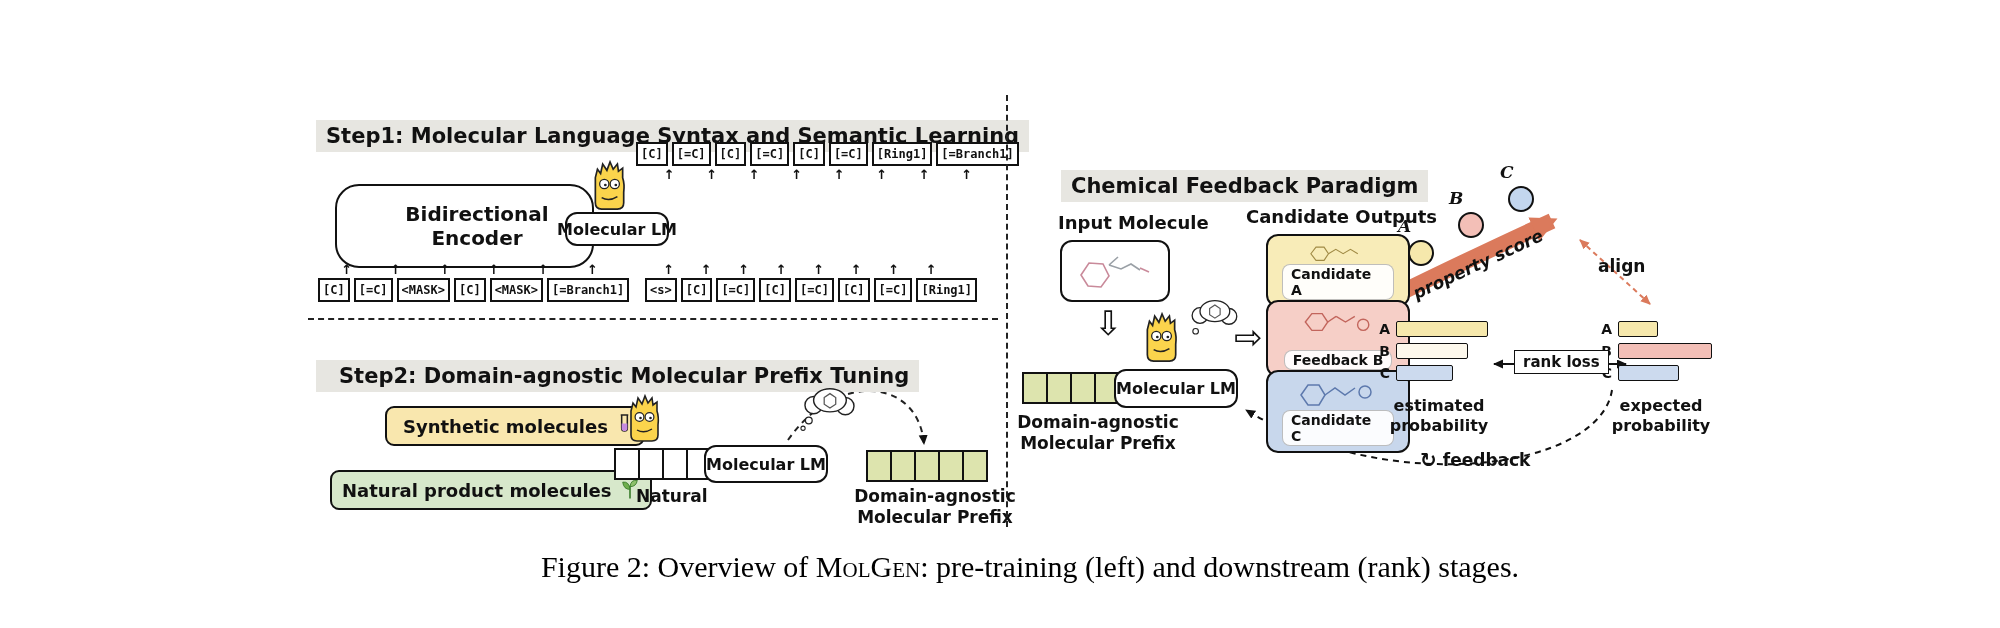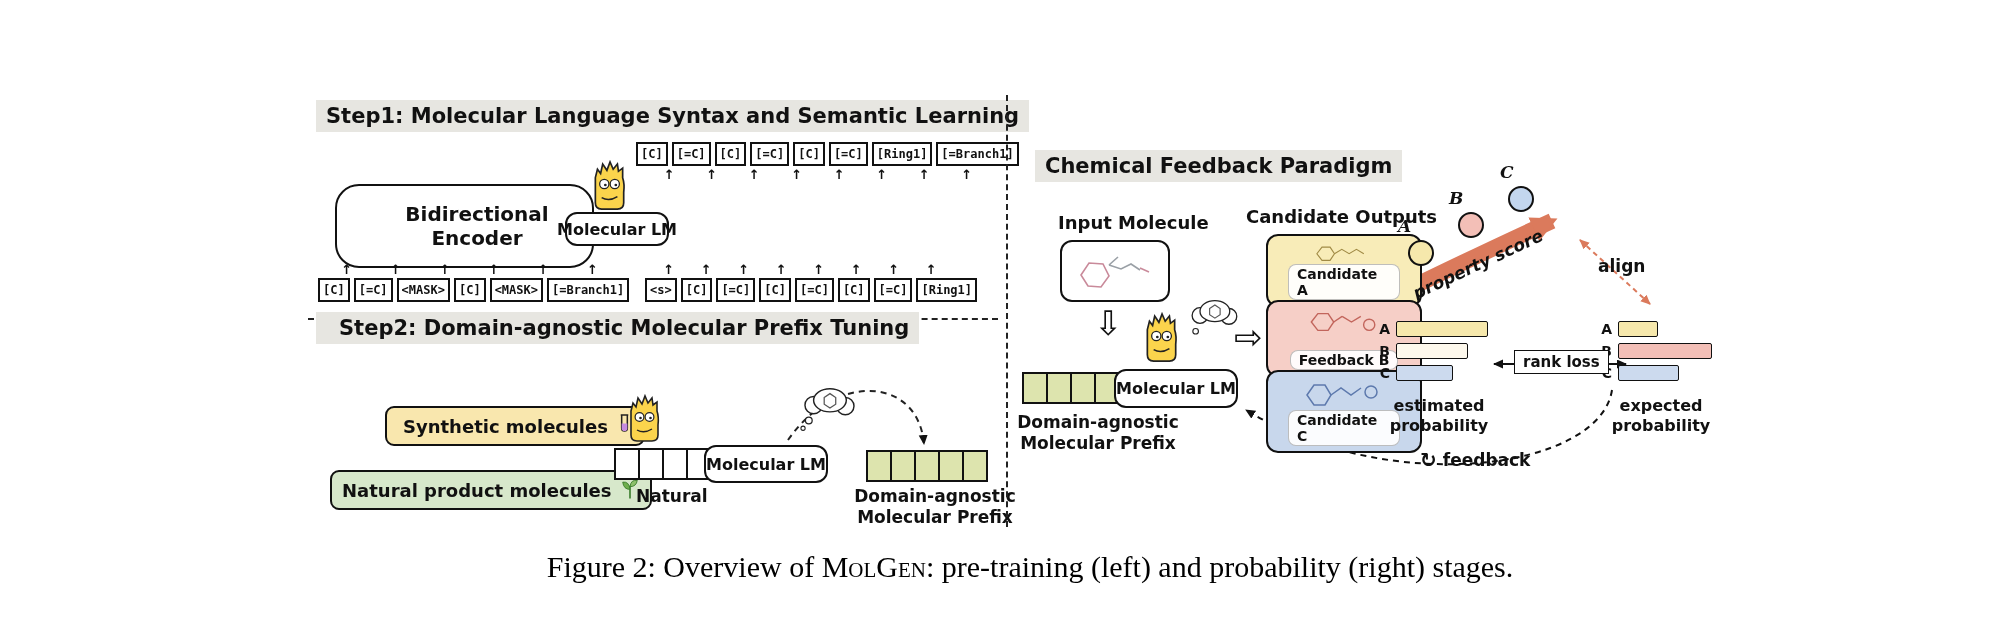--- a/index.html
+++ b/index.html
@@ -1,19 +1,19 @@
 <!DOCTYPE html>
 <html><head>
 <meta charset="utf-8">
 <style>
   html,body{margin:0;padding:0;background:#fff;}
   .stage{position:relative;width:2000px;height:628px;background:#fff;overflow:hidden;
          font-family:"DejaVu Sans",sans-serif;color:#111;}
   .overlay{position:absolute;left:0;top:0;pointer-events:none;}
-  .hdr{position:absolute;background:#e7e6e1;font-weight:bold;font-size:21px;padding:4px 10px;white-space:nowrap;}
+  .hdr{position:absolute;background:#e7e6e1;font-weight:bold;font-size:21px;padding:4px 10px;white-space:nowrap;margin-top:20px;}
   .token-row{position:absolute;display:flex;gap:4px;}
   .token{border:2px solid #111;background:#fff;font-family:"DejaVu Sans Mono",monospace;
          font-weight:bold;font-size:12px;line-height:1;padding:4px 3px;white-space:nowrap;}
   .arrow-row{position:absolute;display:flex;justify-content:space-around;font-size:13px;font-weight:bold;color:#111;}
   .arrow-row span{line-height:1;}
   .block{position:absolute;border:2.5px solid #111;border-radius:24px;background:#fff;display:flex;
          align-items:center;justify-content:center;font-weight:bold;font-size:20px;text-align:center;padding-left:25px;}
   .lm{position:absolute;border:2.5px solid #111;border-radius:12px;background:#fff;display:flex;
       align-items:center;justify-content:center;font-weight:bold;font-size:16px;z-index:3;white-space:nowrap;}
   .divider-h{position:absolute;border-top:2.5px dashed #222;}
@@ -23,21 +23,21 @@
   .bubble-syn{background:#f9e7ae;padding-left:16px;}
   .bubble-nat{background:#d7e8cb;}
   .cells{position:absolute;display:flex;}
   .cell{width:22px;height:28px;border:2px solid #111;margin-left:-2px;background:#fff;}
   .cells.green .cell{background:#dde4ae;}
   .lbl{position:absolute;font-weight:bold;font-size:17px;line-height:1.25;white-space:nowrap;}
   .lbl.center{text-align:center;white-space:normal;}
   .mascot{position:absolute;z-index:4;}
   .cloud{position:absolute;z-index:4;}
   .cand{position:absolute;border:2px solid #111;border-radius:12px;display:flex;flex-direction:column;
-        align-items:center;justify-content:space-between;padding:6px 20px 5px;}
+        align-items:center;justify-content:space-between;padding:6px 14px 5px;}
   .cand-name{font-weight:bold;font-size:14px;background:rgba(255,255,255,.92);border-radius:8px;
              padding:1px 8px;border:1px solid rgba(0,0,0,.25);}
   .molbox{position:absolute;border:2px solid #111;border-radius:12px;background:#fff;display:flex;
           align-items:center;justify-content:center;}
   .harrow{position:absolute;font-size:34px;line-height:1;color:#111;}
   .chart{position:absolute;display:flex;flex-direction:column;gap:5px;}
   .bar-row{display:flex;align-items:center;gap:6px;height:17px;}
   .bar-lab{width:14px;font-weight:bold;font-size:14px;text-align:right;}
   .bar{height:14px;border:1.8px solid #111;border-radius:2px;display:inline-block;}
   .pt{position:absolute;width:22px;height:22px;border:2px solid #111;border-radius:50%;z-index:3;}
@@ -151,21 +151,21 @@
       <span class="token">[=C]</span>
       <span class="token">[C]</span>
       <span class="token">[=C]</span>
       <span class="token">[C]</span>
       <span class="token">[=C]</span>
       <span class="token">[Ring1]</span>
     </div>
 
   <div class="divider-h" style="left:308px;top:318px;width:690px;"></div>
 
-  <div class="hdr" style="left:316px;top:312px;padding-left:23px;">Step2: Domain-agnostic Molecular Prefix Tuning</div>
+  <div class="hdr" style="left:316px;top:340px;padding-left:23px;">Step2: Domain-agnostic Molecular Prefix Tuning</div>
 
   <div class="bubble bubble-syn" style="left:385px;top:406px;">
     <span>Synthetic molecules</span>
     <span>
       <svg width="17" height="23" viewBox="0 0 18 24">
         <path d="M5 2 h8 M6 2 v14 a3 3 0 0 0 6 0 V2" fill="none" stroke="#222" stroke-width="1.6"></path>
         <path d="M6 11 v5 a3 3 0 0 0 6 0 v-5 z" fill="#c58be0"></path>
       </svg>
     </span>
   </div>
@@ -218,21 +218,21 @@
       <span class="cell"></span>
       <span class="cell"></span>
     </div>
   <div class="lbl center" style="left:845px;top:486px;width:180px;">
     <div>Domain-agnostic</div>
     <div>Molecular Prefix</div>
   </div>
 
   <div class="divider-v" style="left:1006px;top:95px;height:432px;"></div>
 
-  <div class="hdr" style="left:1035px;top:150px;">Chemical Feedback Paradigm</div>
+  <div class="hdr" style="left:1061px;top:150px;">Chemical Feedback Paradigm</div>
 
   <div class="lbl" style="left:1058px;top:212px;font-size:18px;">Input Molecule</div>
   <div class="molbox" style="left:1060px;top:240px;width:106px;height:58px;">
     <svg width="90" height="44" viewBox="0 0 88 44">
       <path d="M10 26 l8 -12 l14 1 l6 12 l-8 11 l-13 -1 z" fill="none" stroke="#c98a9a" stroke-width="1.6"></path>
       <path d="M38 16 l9 -8 m-9 8 l12 4 l10 -5 l9 6" fill="none" stroke="#9aa0a6" stroke-width="1.6"></path>
       <path d="M69 19 l9 4" stroke="#c98a9a" stroke-width="1.6"></path>
     </svg>
   </div>
 
@@ -346,15 +346,15 @@
   <div class="lbl center" style="left:1600px;top:396px;width:122px;font-size:16px;">
     <div>expected</div>
     <div>probability</div>
   </div>
 
   <div class="feedback-note" style="left:1420px;top:448px;">
     <span style="font-size:20px;">↻</span>
     <span>feedback</span>
   </div>
 
-  <div class="caption"><span>Figure 2: Overview of </span><span class="sc">MolGen</span><span>: pre-training (left) and probability (right) stages.</span></div>
+  <div class="caption"><span>Figure 2: Overview of </span><span class="sc">MolGen</span><span>: pre-training (left) and downstream (rank) stages.</span></div>
 
 </div>
 
 </body></html>

